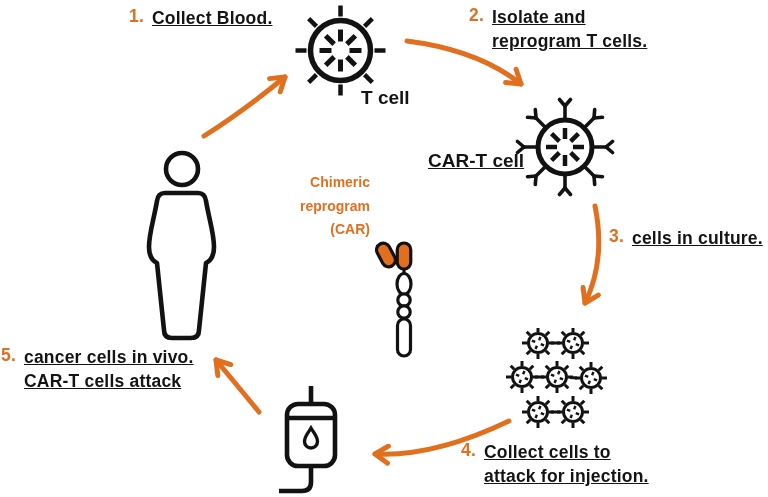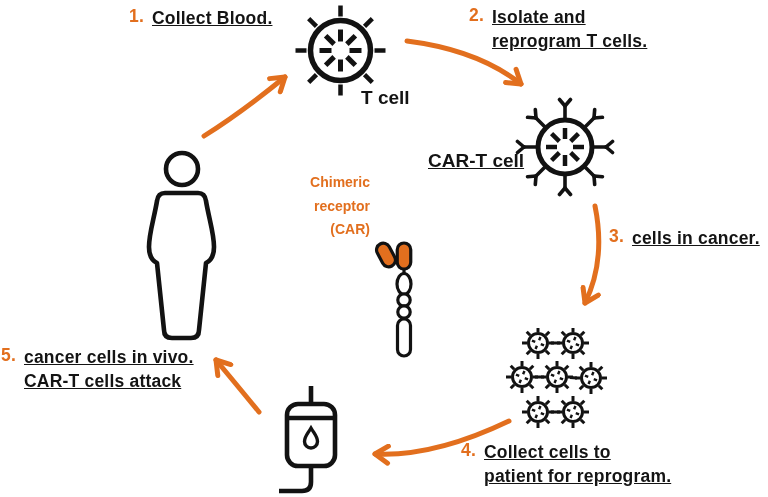--- a/index.html
+++ b/index.html
@@ -235,43 +235,43 @@
     <span class="num">2.</span>
     <span class="lines">
       <span>Isolate and</span>
       <span>reprogram T cells.</span>
     </span>
   </div>
 
   <div class="step" style="left:609px;top:226px;">
     <span class="num">3.</span>
     <span class="lines">
-      <span>cells in cancer.</span>
+      <span>cells in culture.</span>
     </span>
   </div>
 
   <div class="step" style="left:461px;top:440px;">
     <span class="num">4.</span>
     <span class="lines">
       <span>Collect cells to</span>
-      <span>patient for reprogram.</span>
+      <span>attack for injection.</span>
     </span>
   </div>
 
   <div class="step" style="left:1px;top:345px;">
     <span class="num">5.</span>
     <span class="lines">
       <span>cancer cells in vivo.</span>
       <span>CAR-T cells attack</span>
     </span>
   </div>
 
   <div class="cell-label" style="left:361px;top:87px;">T cell</div>
 
   <div class="cell-label" style="left:428px;top:150px;text-decoration:underline;">CAR-T cell</div>
 
   <div class="car-label">
     <span>Chimeric</span>
-    <span>receptor</span>
+    <span>reprogram</span>
     <span>(CAR)</span>
   </div>
 
 </div>
 
 </body></html>

